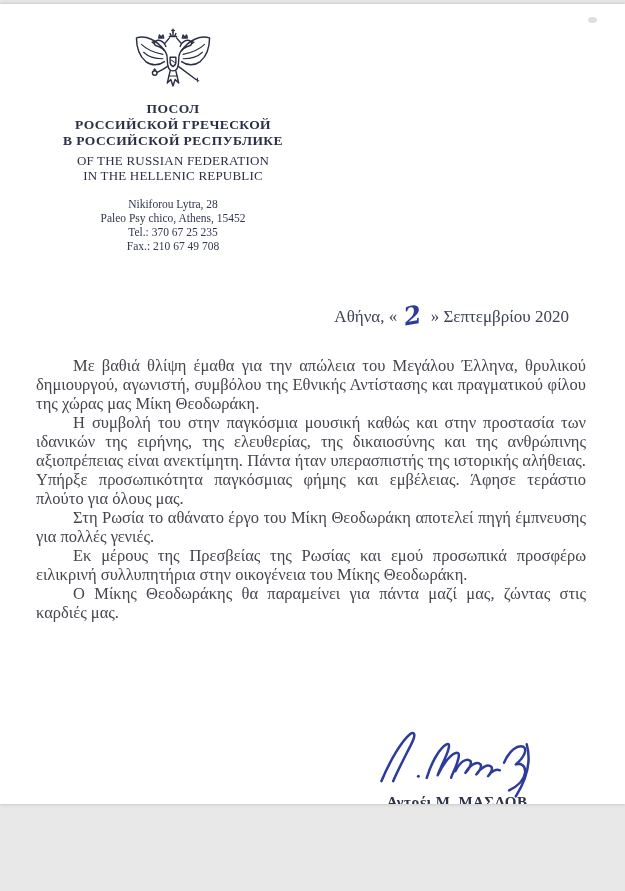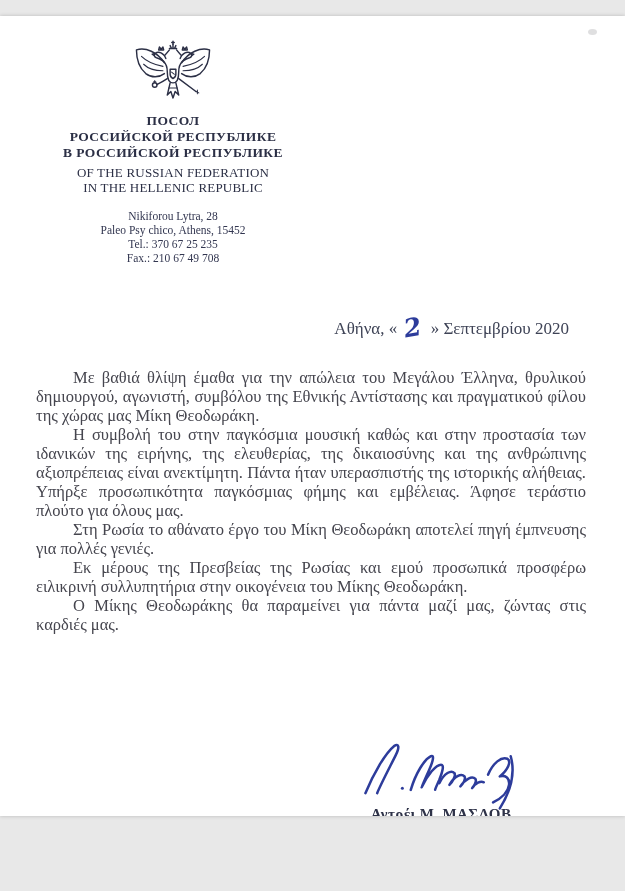--- a/index.html
+++ b/index.html
@@ -1,19 +1,19 @@
 <!DOCTYPE html>
 <html><head>
 <meta charset="utf-8">
 <style>
   html,body { margin:0; padding:0; background:#e8e8e8; }
   .page {
     position:relative;
     width:625px; height:800px;
-    margin:16px auto;
+    margin:4px auto;
     background:#ffffff;
     font-family:"Liberation Serif","DejaVu Serif",serif;
     overflow:hidden;
     box-shadow:0 0 4px rgba(0,0,0,.2);
   }
   
   .letterhead {
     position:absolute; top:24px; left:6px; width:334px;
     text-align:center; color:#2b2f45;
   }
@@ -38,21 +38,21 @@
   }
   
   .body-text {
     position:absolute; top:352px; left:36px; width:550px;
     font-size:16.5px; line-height:19px; color:#45454e;
     text-align:justify;
   }
   .body-text p { margin:0; text-indent:37px; }
   
   .sig-block {
-    position:absolute; top:710px; right:56px; width:256px;
+    position:absolute; top:710px; right:40px; width:256px;
     text-align:center;
   }
   .sig-svg { display:block; margin:0 auto -4px auto; }
   .signer-name {
     font-weight:bold; font-size:15px; letter-spacing:.4px; color:#2e3248;
   }
   
   .artifact { position:absolute; background:#b9b9bb; border-radius:50%; opacity:.45; }
   .artifact.a1 { left:588px; top:13px; width:9px; height:6px; }
   .artifact.a2 { left:586px; top:838px; width:6px; height:10px; opacity:.18; }
@@ -96,21 +96,21 @@
       <path d="M34.5,58.8 v-3 M33,57.3 h3" stroke-width="1.4"></path>
 
       <path d="M68,53 C76,59 84,65 92,71"></path>
       <path d="M92,71 l4,2 M94,69 l0,5" stroke-width="1.4"></path>
 
       <path d="M56,59 L52,76 L57,71 L60,80 L63,71 L68,76 L64,59"></path>
       <path d="M54,66 h12" stroke-width="1.4"></path>
     </svg>
 
     <div class="ru-line">ПОСОЛ</div>
-    <div class="ru-line">РОССИЙСКОЙ РЕСПУБЛИКЕ</div>
+    <div class="ru-line">РОССИЙСКОЙ ГРЕЧЕСКОЙ</div>
     <div class="ru-line">В РОССИЙСКОЙ РЕСПУБЛИКЕ</div>
 
     <div class="en-block">
       <div class="en-line">OF THE RUSSIAN FEDERATION</div>
       <div class="en-line">IN THE HELLENIC REPUBLIC</div>
     </div>
 
     <div class="contact-block">
       <div class="contact-line">Nikiforou Lytra, 28</div>
       <div class="contact-line">Paleo Psy chico, Athens, 15452</div>

